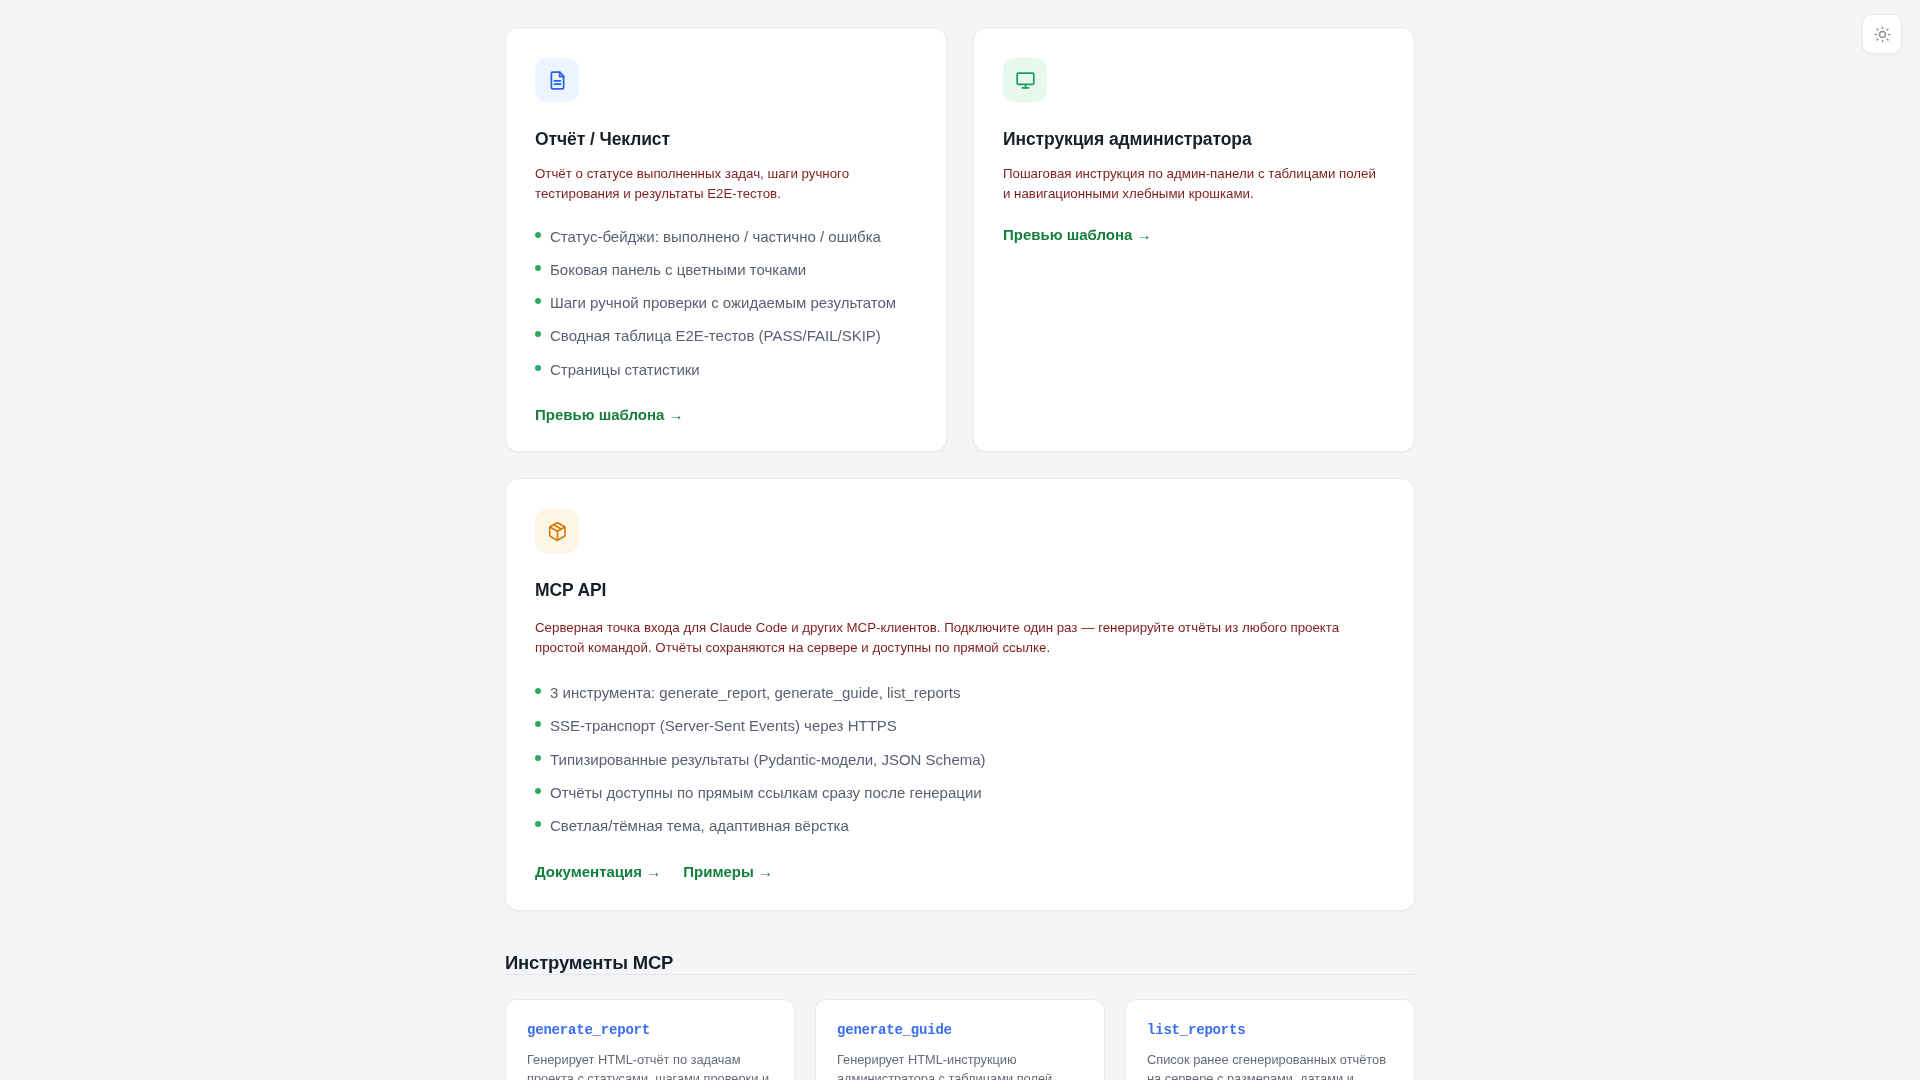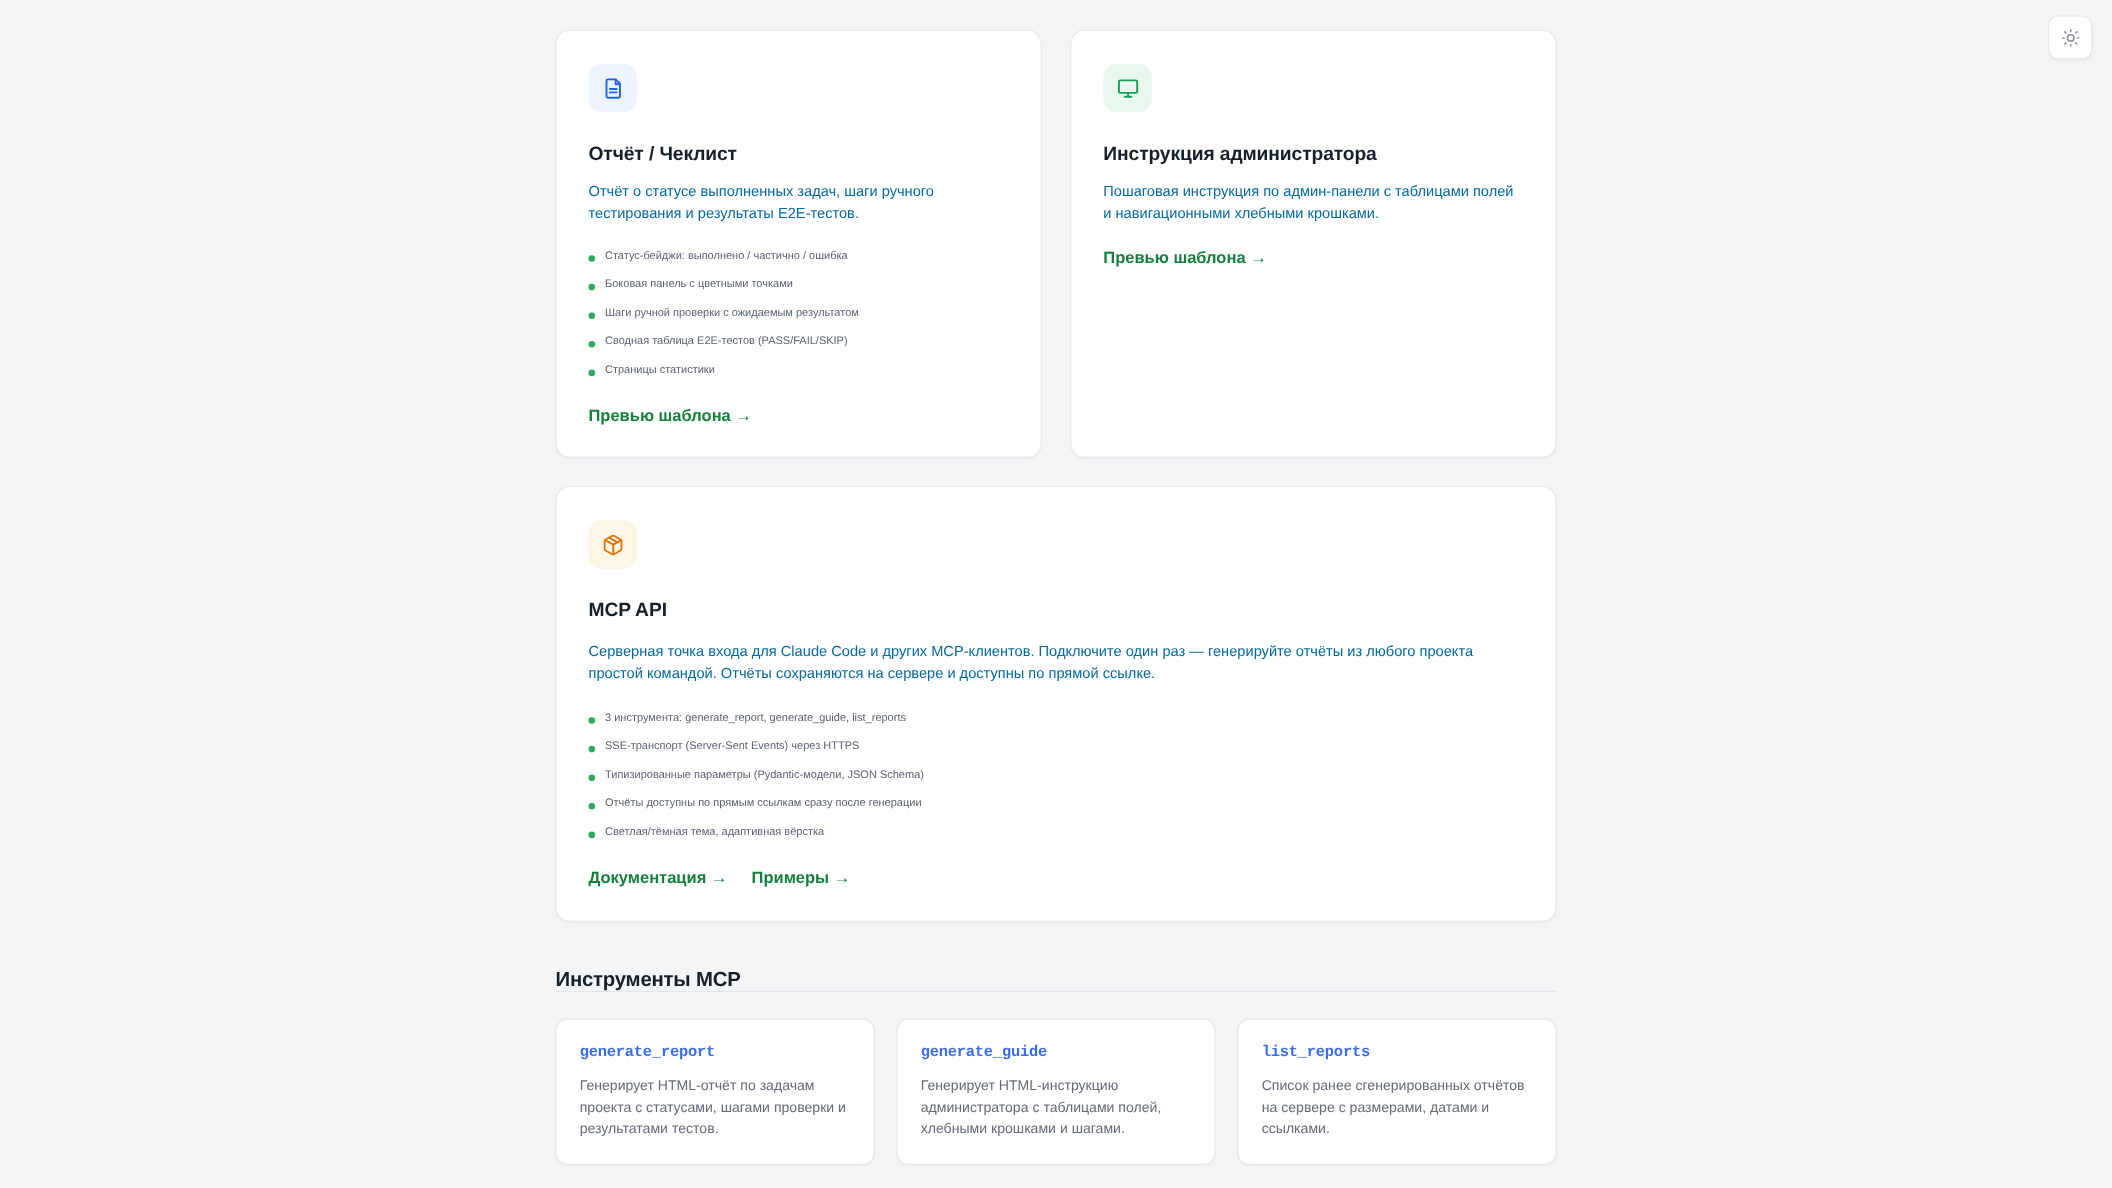--- a/index.html
+++ b/index.html
@@ -77,33 +77,33 @@
     letter-spacing: -0.1px;
     color: #15202b;
     margin: 0 0 13px 0;
     line-height: 1.3;
   }
   .card-title.wide { margin-bottom: 16px; }
 
   .card-desc {
     font-size: 13.3px;
     line-height: 1.5;
-    color: #0369a1;
+    color: #7f1d1d;
     margin: 0 0 22px 0;
   }
 
   .bullets {
     list-style: none;
     margin: 0 0 26px 0;
     padding: 0;
   }
   .bullets li {
     position: relative;
     padding-left: 15px;
-    font-size: 10px;
+    font-size: 15px;
     line-height: 1.45;
     color: #596170;
     margin-bottom: 11.5px;
   }
   .bullets li:last-child { margin-bottom: 0; }
   .bullets li::before {
     content: "";
     position: absolute;
     left: 0;
     top: 6px;
@@ -246,21 +246,21 @@
         <polyline points="3.6 6.9 12 11.6 20.4 6.9"></polyline>
         <line x1="12" y1="21.5" x2="12" y2="11.6"></line>
         <polyline points="7.8 4.3 16.2 9.2"></polyline>
       </svg>
     </div>
     <h2 class="card-title wide">MCP API</h2>
     <p class="card-desc">Серверная точка входа для Claude Code и других MCP-клиентов. Подключите один раз — генерируйте отчёты из любого проекта простой командой. Отчёты сохраняются на сервере и доступны по прямой ссылке.</p>
     <ul class="bullets">
       <li>3 инструмента: generate_report, generate_guide, list_reports</li>
       <li>SSE-транспорт (Server-Sent Events) через HTTPS</li>
-      <li>Типизированные параметры (Pydantic-модели, JSON Schema)</li>
+      <li>Типизированные результаты (Pydantic-модели, JSON Schema)</li>
       <li>Отчёты доступны по прямым ссылкам сразу после генерации</li>
       <li>Светлая/тёмная тема, адаптивная вёрстка</li>
     </ul>
     <div class="card-links">
       <a class="card-link">Документация →</a>
       <a class="card-link">Примеры →</a>
     </div>
   </div>
 
   <div class="section-head">

